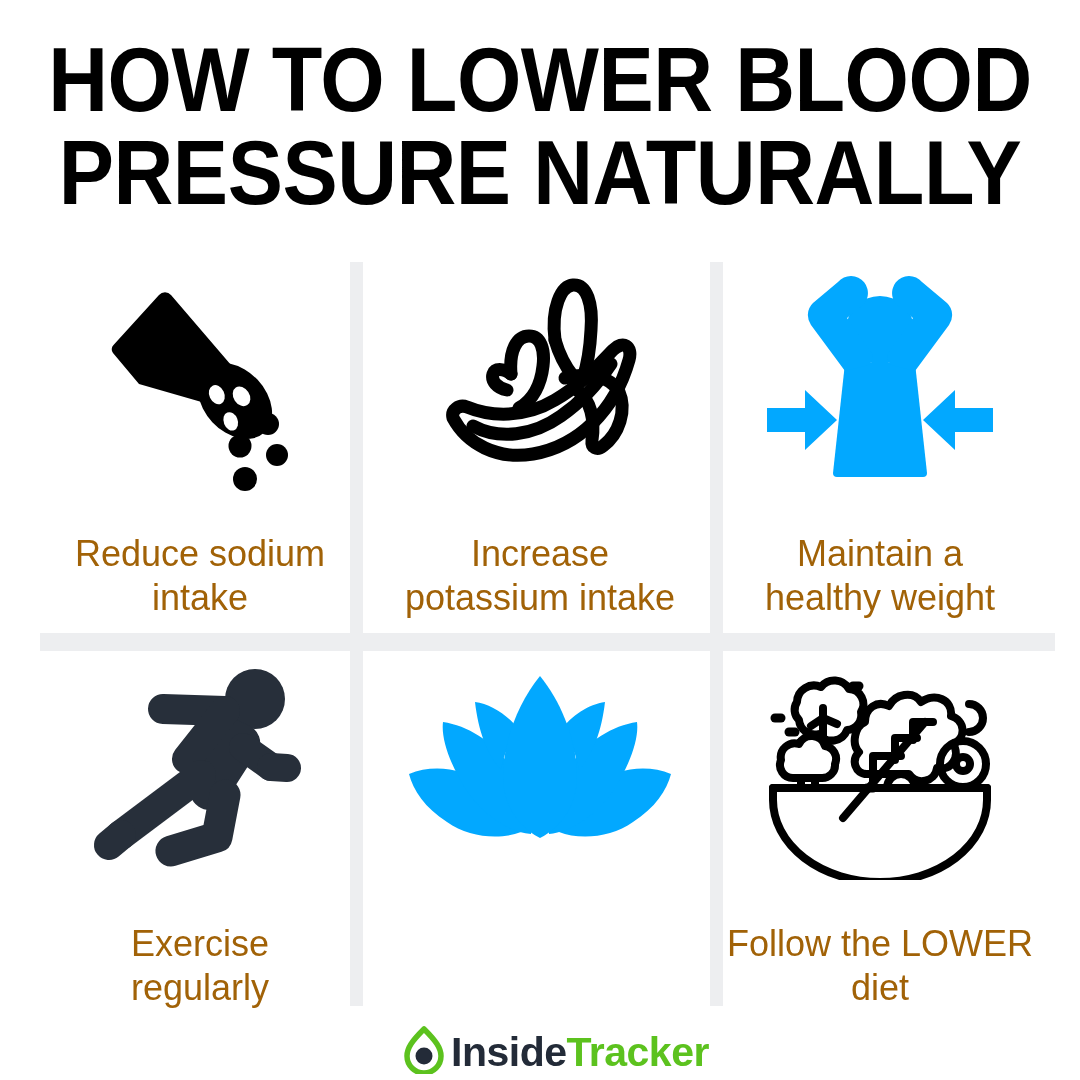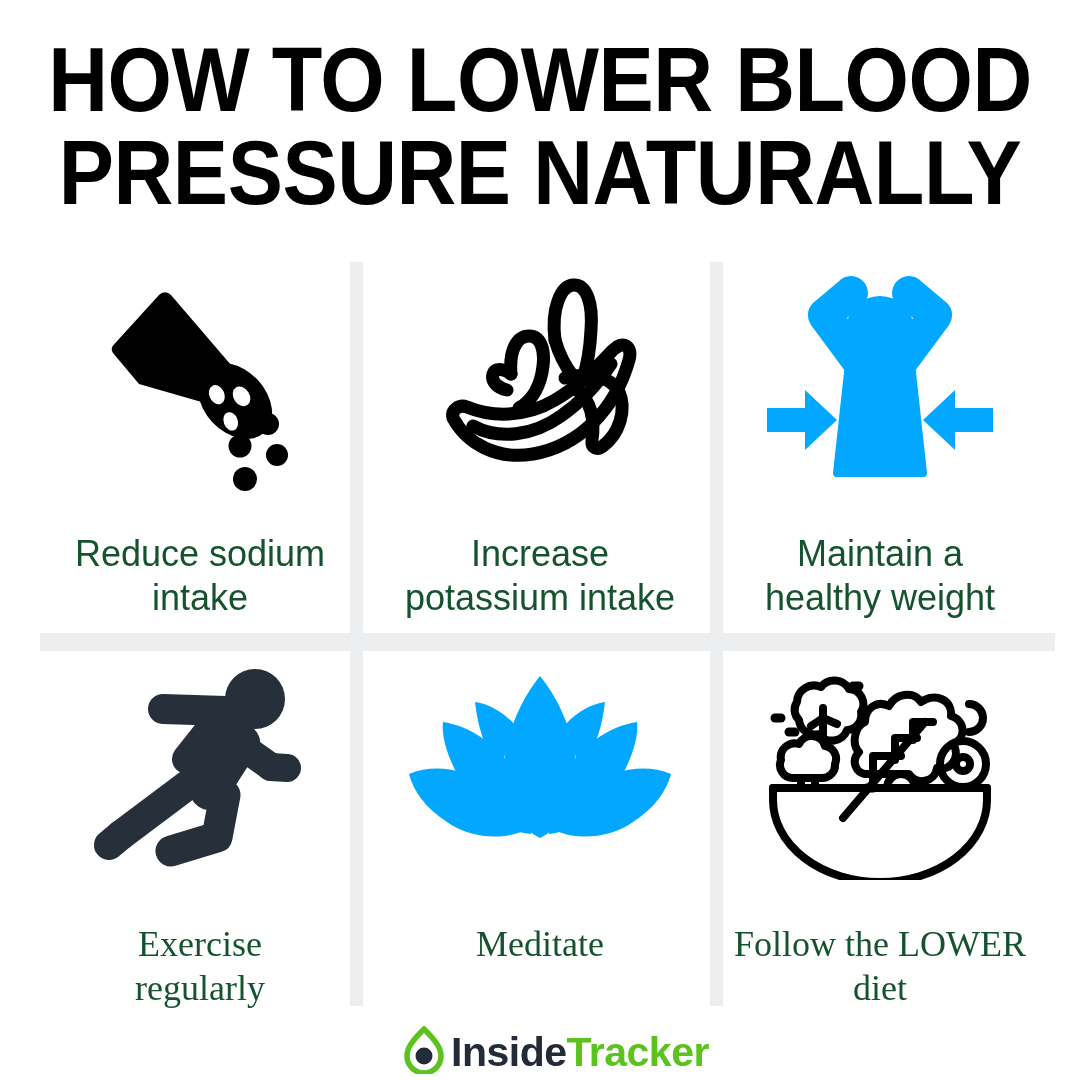--- a/index.html
+++ b/index.html
@@ -58,28 +58,28 @@
     justify-content: center;
     width: 100%;
   }
   .cell.row2 .icon-wrap {
     height: 280px;
   }
   .cell-label {
     font-family: "Liberation Sans", sans-serif;
     font-size: 36px;
     line-height: 44px;
-    color: #14532d;
+    color: #a16207;
     text-align: center;
     padding: 0 4px;
     white-space: pre-line;
     font-weight: 400;
   }
   .cell.row1 .cell-label { margin-top: 24px; }
-  .cell.row2 .cell-label { margin-top: 12px; font-family: Liberation Serif, serif; }
+  .cell.row2 .cell-label { margin-top: 12px; }
 
   
   .vdiv {
     position: absolute;
     top: 262px;
     width: 13px;
     height: 744px;
     background: #edeef0;
   }
   .vdiv.v1 { left: 350px; }
@@ -329,21 +329,20 @@
                    C 186 86 196 66 200 32 Z"></path>
 
           <path d="M 135 6
                    C 158 34 172 74 172 106
                    C 172 134 158 156 135 168
                    C 112 156 98 134 98 106
                    C 98 74 112 34 135 6 Z"></path>
         </g>
       </svg>
     </div>
-    <div class="cell-label">Meditate</div>
   </div>
 
   <div class="cell row2">
     <div class="icon-wrap">
       <svg width="250" height="220" viewBox="0 0 250 220" aria-hidden="true">
         <g fill="none" stroke="#000000" stroke-width="8" stroke-linecap="round" stroke-linejoin="round">
 
           <path d="M 18 128 L 232 128 L 232 140
                    A 107 82 0 0 1 18 140 Z"></path>
           <line x1="18" y1="128" x2="232" y2="128"></line>

